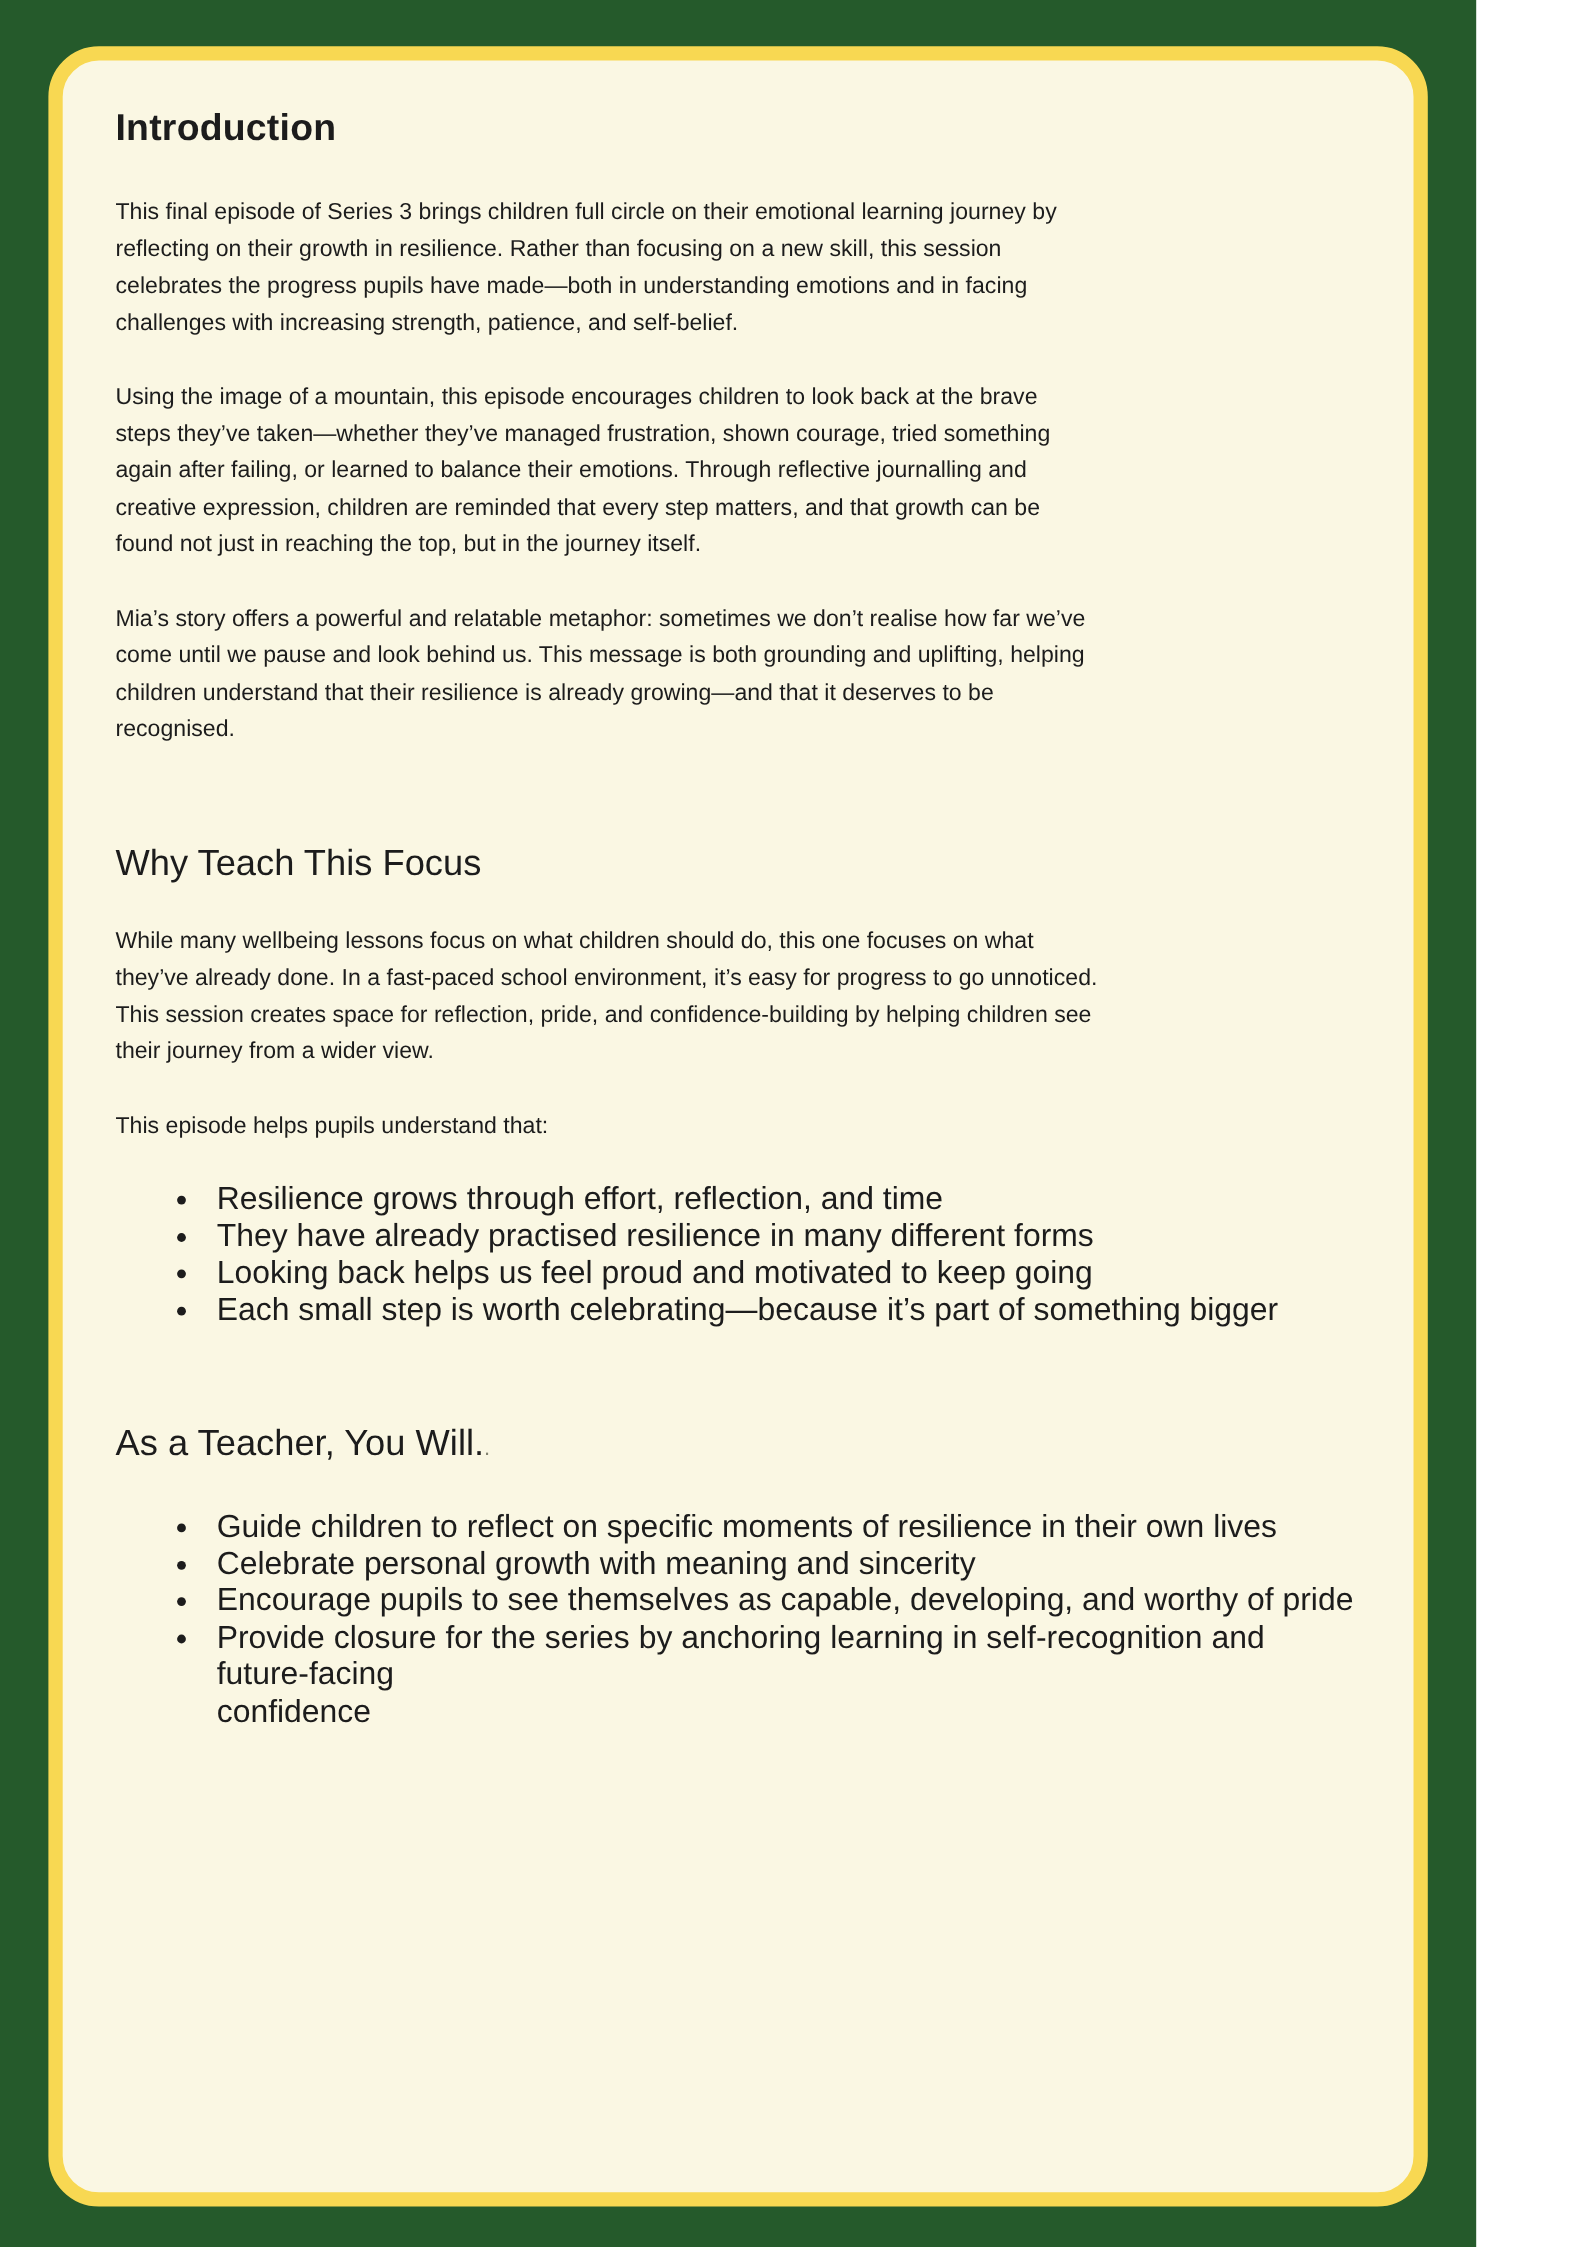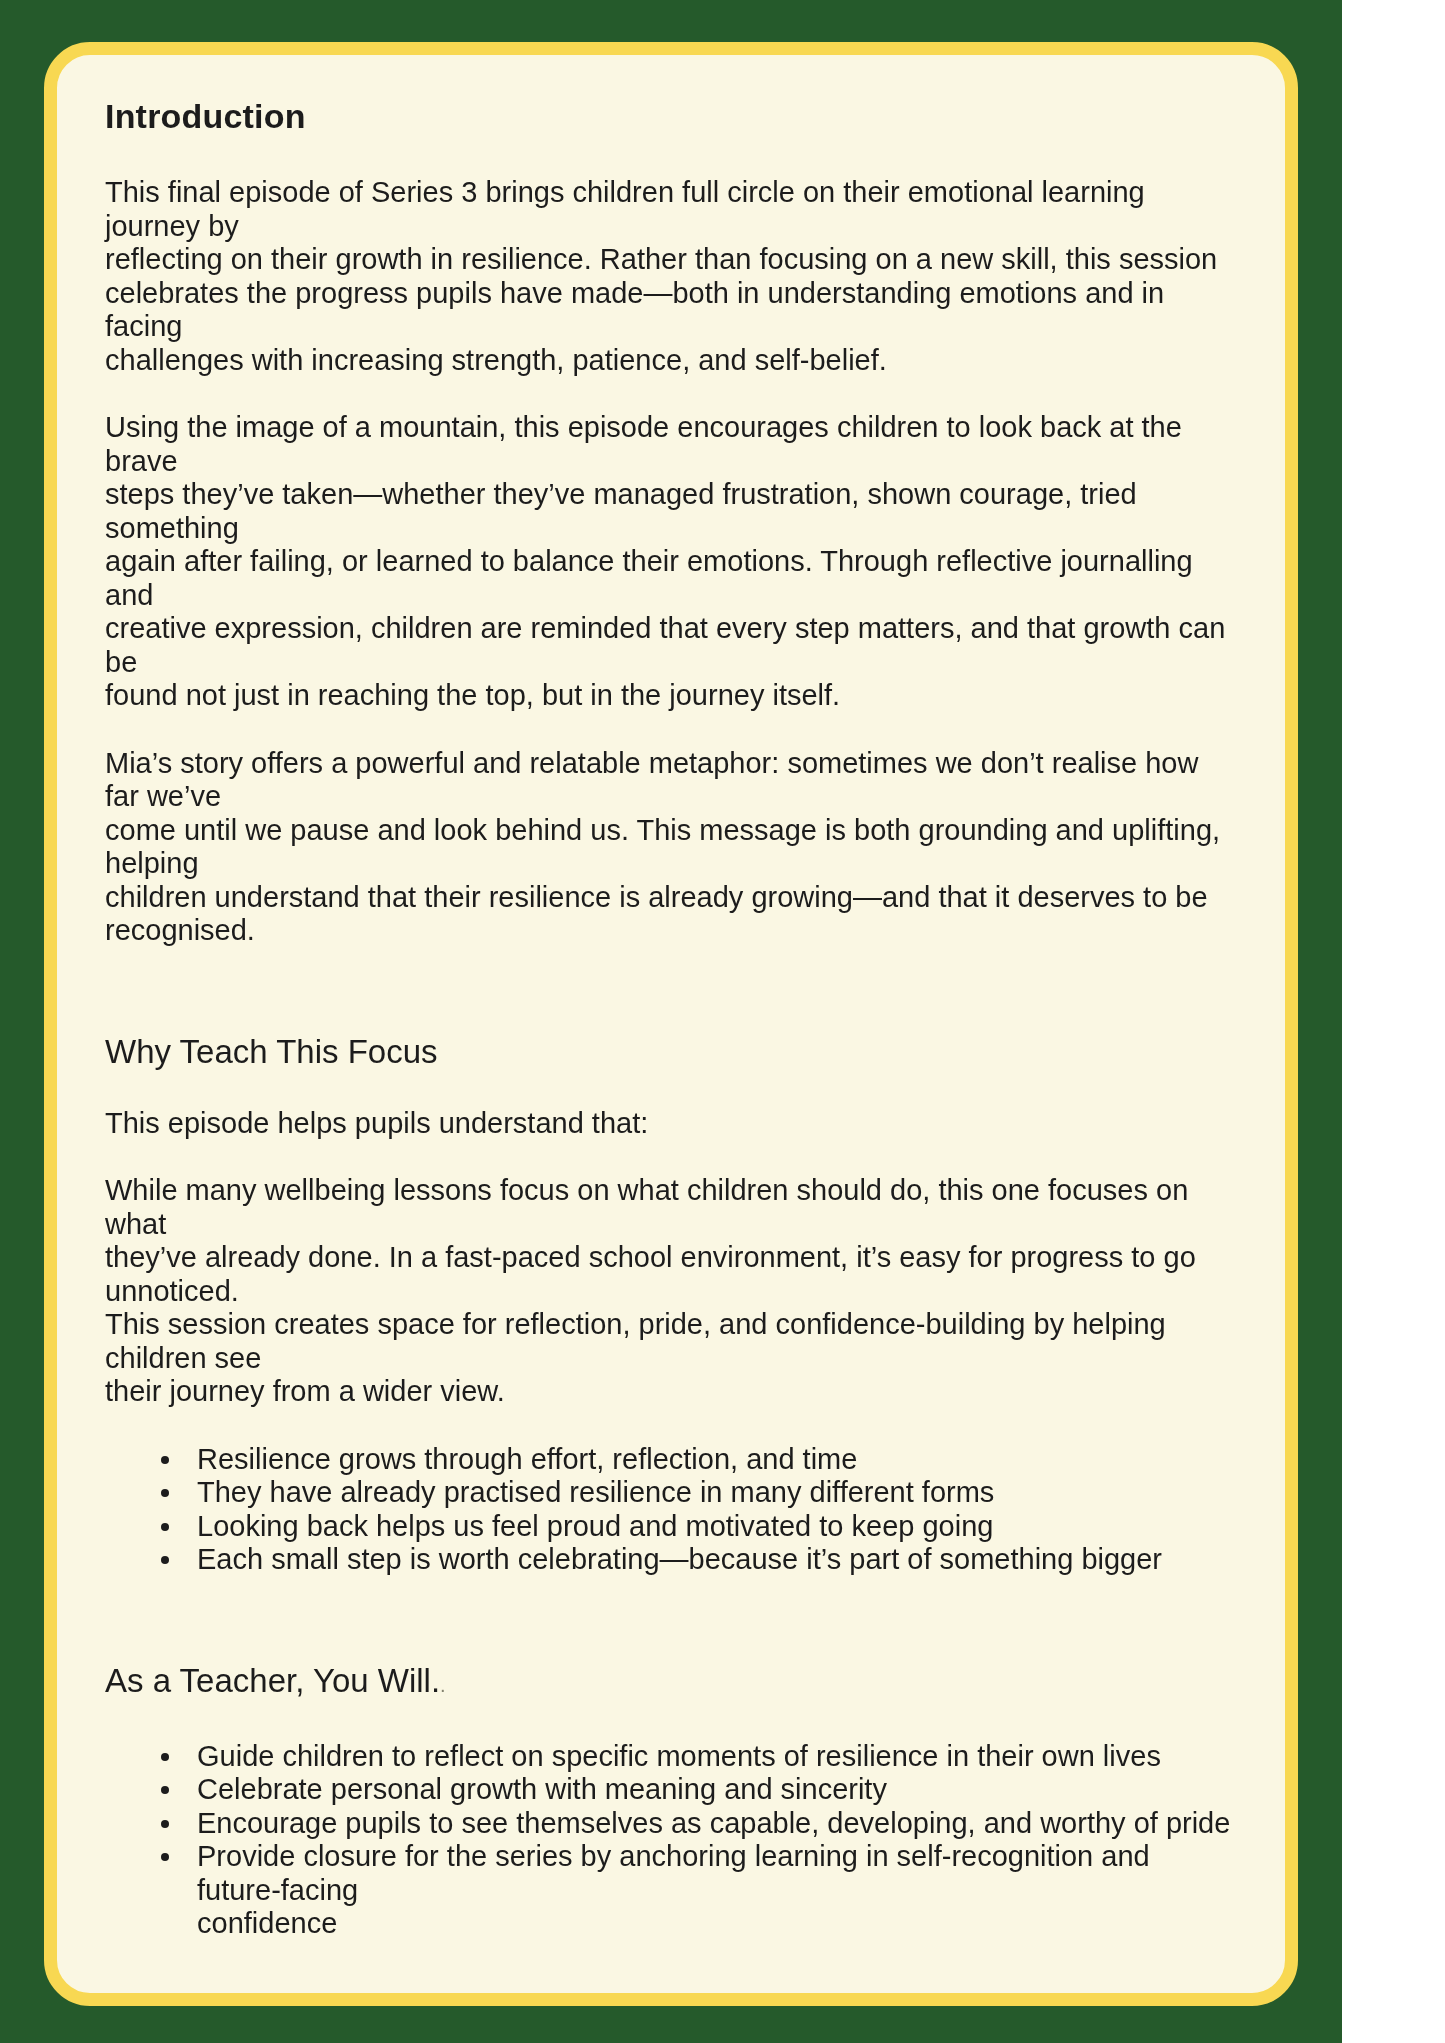--- a/index.html
+++ b/index.html
@@ -48,21 +48,21 @@
     font-size: 33px;
     line-height: 40px;
     font-weight: normal;
     margin: 84px 0 35px 0;
   }
   h2 .suffix {
     font-size: 20px;
     color: var(--muted);
   }
   p.body {
-    font-size: 29px;
+    font-size: 21px;
     line-height: 33.5px;
     margin: 0 0 34px 0;
     white-space: pre-line;
   }
   ul.bullets {
     list-style: none;
     margin: 0 0 34px 0;
     padding: 0;
     font-size: 29px;
     line-height: 33.5px;
@@ -104,26 +104,26 @@
 creative expression, children are reminded that every step matters, and that growth can be
 found not just in reaching the top, but in the journey itself.</p>
 
       <p class="body">Mia’s story offers a powerful and relatable metaphor: sometimes we don’t realise how far we’ve
 come until we pause and look behind us. This message is both grounding and uplifting, helping
 children understand that their resilience is already growing—and that it deserves to be
 recognised.</p>
 
       <h2 class="doc-heading"><span>Why Teach This Focus</span></h2>
 
-      <p class="body">This episode helps pupils understand that:</p>
-
       <p class="body">While many wellbeing lessons focus on what children should do, this one focuses on what
 they’ve already done. In a fast-paced school environment, it’s easy for progress to go unnoticed.
 This session creates space for reflection, pride, and confidence-building by helping children see
 their journey from a wider view.</p>
+
+      <p class="body">This episode helps pupils understand that:</p>
 
       <ul class="bullets">
         <li>Resilience grows through effort, reflection, and time</li>
         <li>They have already practised resilience in many different forms</li>
         <li>Looking back helps us feel proud and motivated to keep going</li>
         <li>Each small step is worth celebrating—because it’s part of something bigger</li>
       </ul>
 
       <h2 class="doc-heading"><span>As a Teacher, You Will.</span><span class="suffix">.</span></h2>
 

